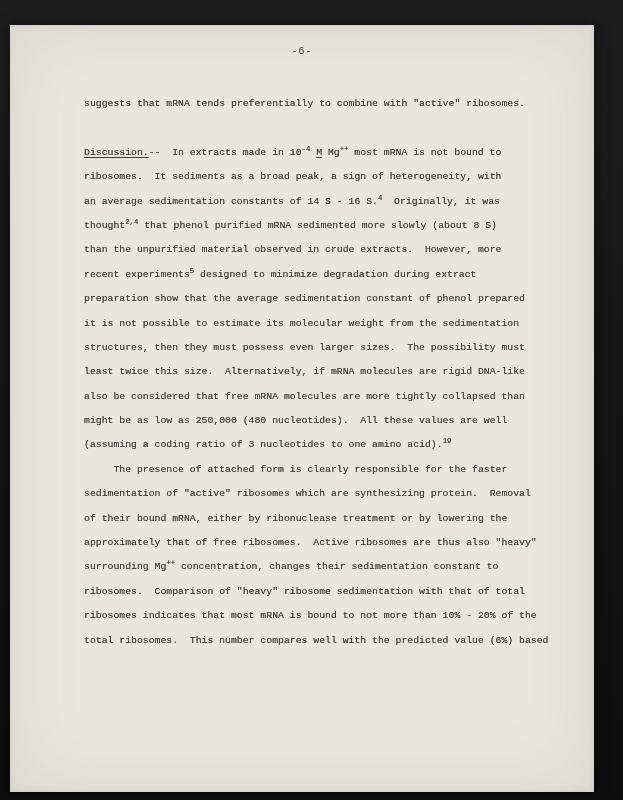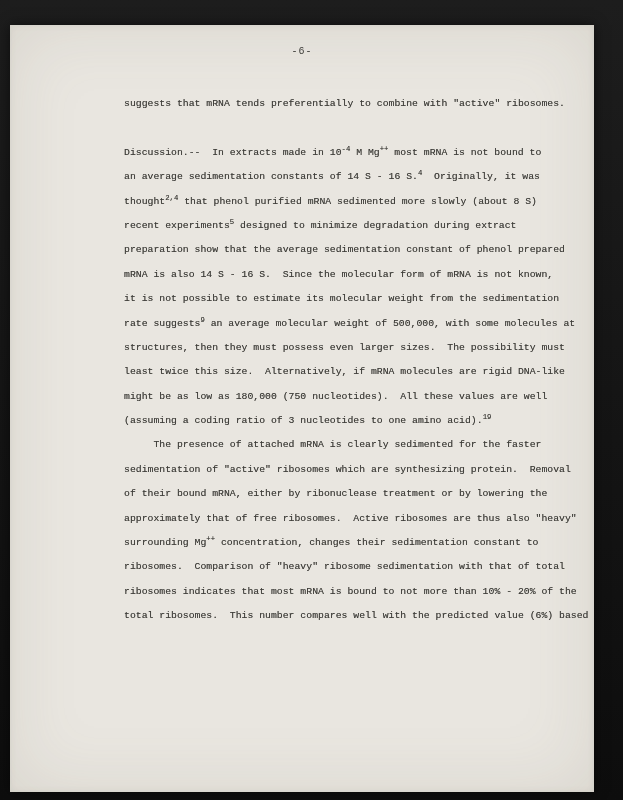--- a/index.html
+++ b/index.html
@@ -44,55 +44,57 @@
   .line {
     white-space: pre;
     line-height: 24.4px;
     height: 24.4px;
   }
   .line sup {
     font-size: 7.3px;
     line-height: 0;
   }
   .underline {
+    text-decoration: underline;
     text-underline-offset: 2px;
   }
   .speck {
     position: absolute;
     background: #cfcbc2;
     border-radius: 50%;
   }
   .speck-1 { left: 33px; top: 31px; width: 4px; height: 3px; }
   .speck-2 { left: 27px; top: 58px; width: 3px; height: 2px; }
 </style>
 </head>
 <body>
 
 <div class="backdrop" style="position:absolute;inset:0;">
   <div class="speck speck-1"></div>
   <div class="speck speck-2"></div>
 
   <div class="paper" style="background: rgb(233, 230, 224);">
     <div class="page-number" style="color: rgb(62, 61, 57);">-6-</div>
-    <div class="text-block" style="color: rgb(62, 61, 57); margin-left: 40px;">
+    <div class="text-block" style="color: rgb(62, 61, 57);">
         <div class="line"><span>suggests that mRNA tends preferentially to combine with "active" ribosomes.</span></div>
         <div class="line"><span> </span></div>
         <div class="line"><span class="underline">Discussion.</span><span>--  In extracts made in 10</span><sup>-4</sup><span> </span><span class="underline">M</span><span> Mg</span><sup>++</sup><span> most mRNA is not bound to</span></div>
+        <div class="line"><span>ribosomes.  It sediments as a broad peak, a sign of heterogeneity, with</span></div>
         <div class="line"><span>an average sedimentation constants of 14 S - 16 S.</span><sup>4</sup><span>  Originally, it was</span></div>
         <div class="line"><span>thought</span><sup>2,4</sup><span> that phenol purified mRNA sedimented more slowly (about 8 S)</span></div>
+        <div class="line"><span>than the unpurified material observed in crude extracts.  However, more</span></div>
         <div class="line"><span>recent experiments</span><sup>5</sup><span> designed to minimize degradation during extract</span></div>
         <div class="line"><span>preparation show that the average sedimentation constant of phenol prepared</span></div>
-        <div class="line"><span>mRNA is also 14 S - 16 S.  Since the molecular form of mRNA is not known,</span></div>
         <div class="line"><span>it is not possible to estimate its molecular weight from the sedimentation</span></div>
-        <div class="line"><span>rate suggests</span><sup>9</sup><span> an average molecular weight of 500,000, with some molecules at</span></div>
         <div class="line"><span>structures, then they must possess even larger sizes.  The possibility must</span></div>
         <div class="line"><span>least twice this size.  Alternatively, if mRNA molecules are rigid DNA-like</span></div>
-        <div class="line"><span>might be as low as 180,000 (750 nucleotides).  All these values are well</span></div>
+        <div class="line"><span>also be considered that free mRNA molecules are more tightly collapsed than</span></div>
+        <div class="line"><span>might be as low as 250,000 (480 nucleotides).  All these values are well</span></div>
         <div class="line"><span>(assuming a coding ratio of 3 nucleotides to one amino acid).</span><sup>19</sup></div>
-        <div class="line"><span>     The presence of attached mRNA is clearly sedimented for the faster</span></div>
+        <div class="line"><span>     The presence of attached form is clearly responsible for the faster</span></div>
         <div class="line"><span>sedimentation of "active" ribosomes which are synthesizing protein.  Removal</span></div>
         <div class="line"><span>of their bound mRNA, either by ribonuclease treatment or by lowering the</span></div>
         <div class="line"><span>approximately that of free ribosomes.  Active ribosomes are thus also "heavy"</span></div>
         <div class="line"><span>surrounding Mg</span><sup>++</sup><span> concentration, changes their sedimentation constant to</span></div>
         <div class="line"><span>ribosomes.  Comparison of "heavy" ribosome sedimentation with that of total</span></div>
         <div class="line"><span>ribosomes indicates that most mRNA is bound to not more than 10% - 20% of the</span></div>
         <div class="line"><span>total ribosomes.  This number compares well with the predicted value (6%) based</span></div>
       </div>
   </div>
 </div>

